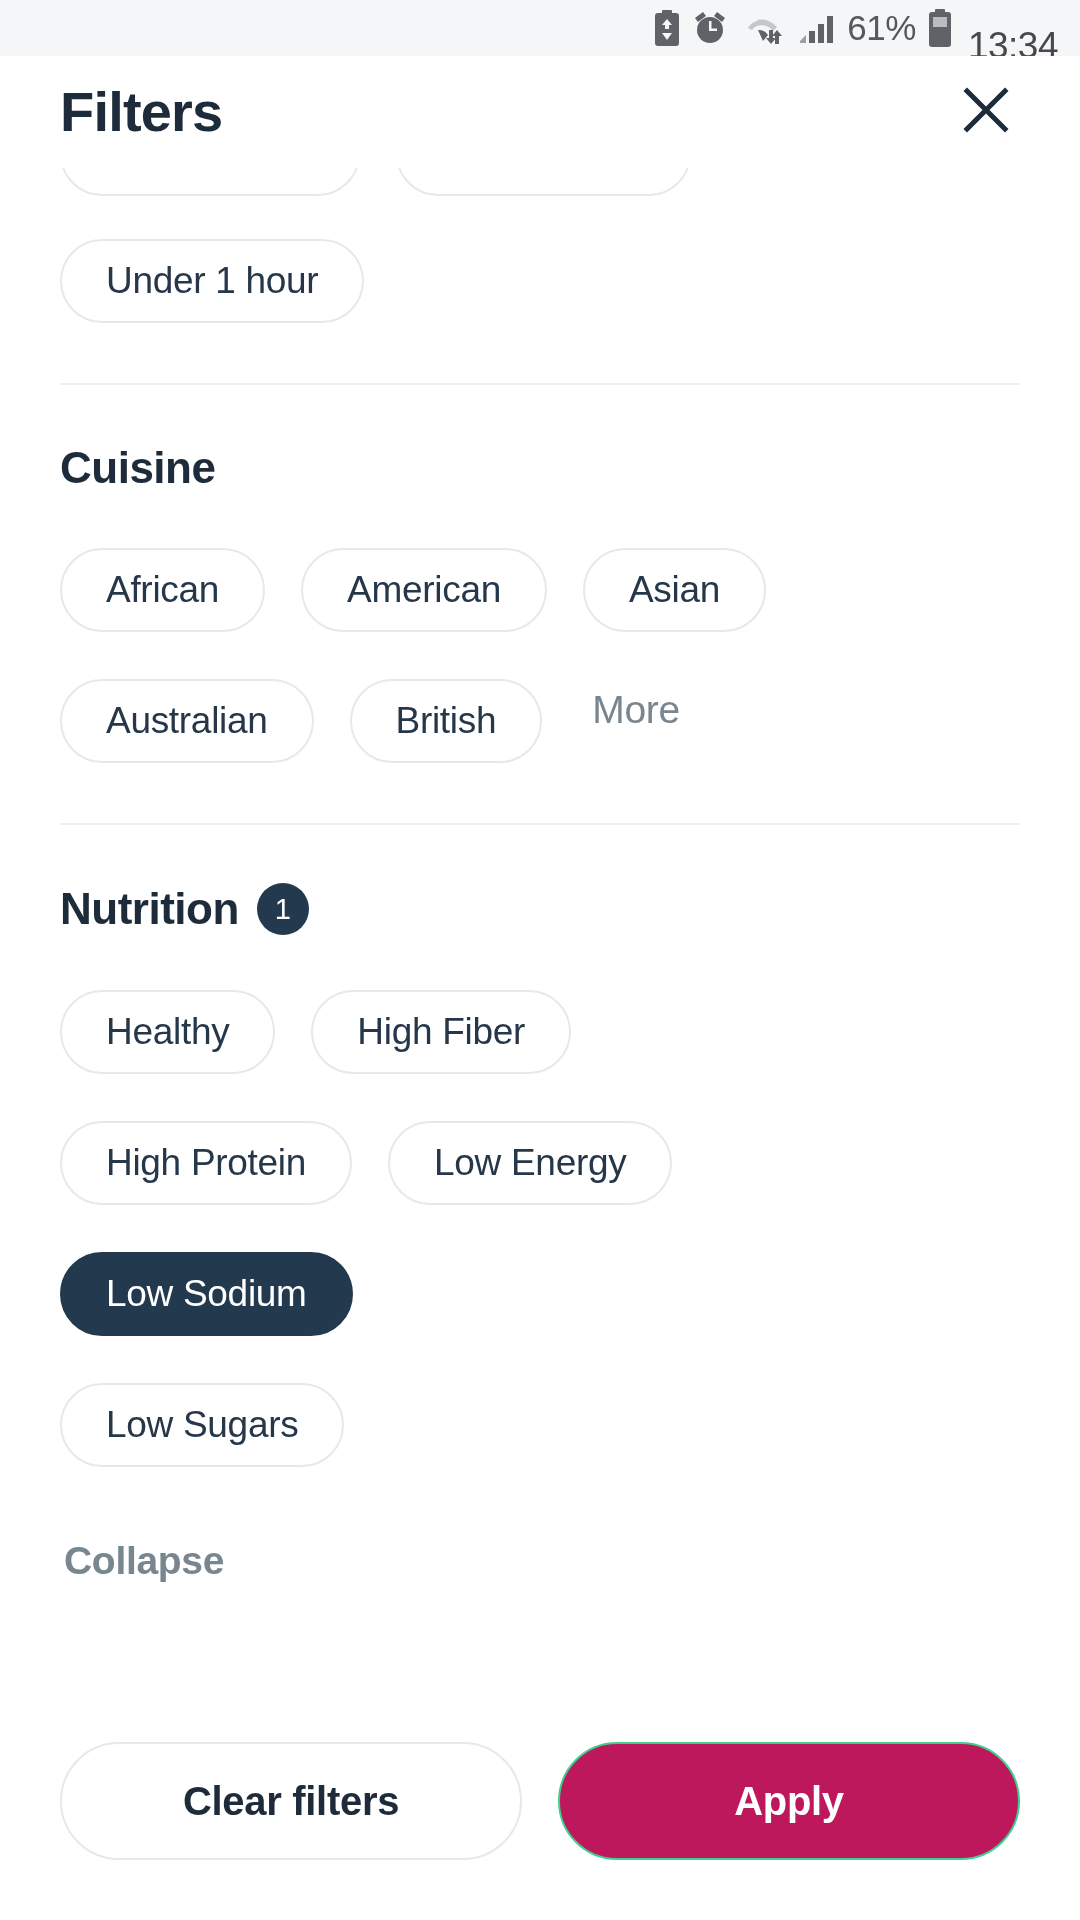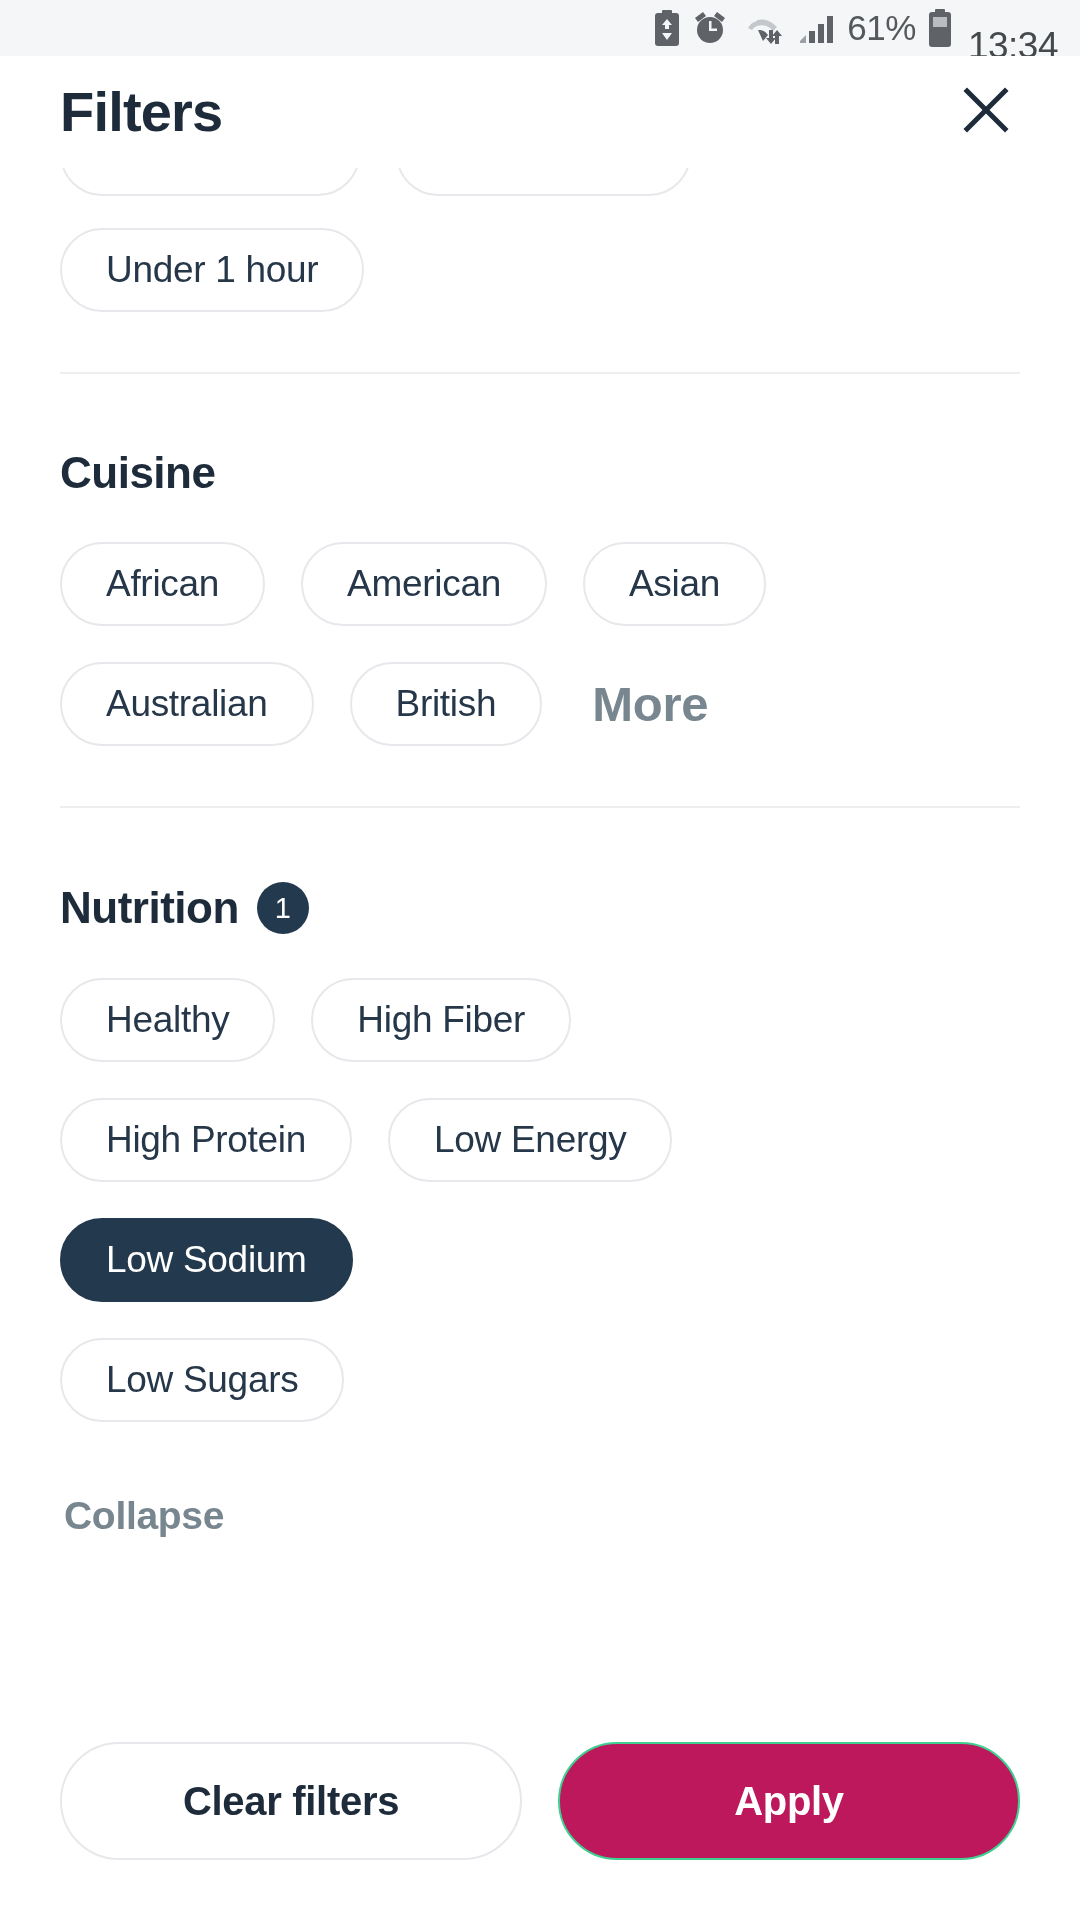--- a/index.html
+++ b/index.html
@@ -99,21 +99,21 @@
     height: 84px;
     border: 2px solid #e6e8eb;
     border-radius: 48px;
     background: #ffffff;
     color: #26374a;
     font-size: 37px;
     display: inline-flex;
     align-items: center;
     justify-content: center;
     padding: 0 44px;
-    margin: 0 36px 36px 0;
+    margin: 11px 36px 36px 0;
     cursor: pointer;
     white-space: nowrap;
     letter-spacing: -0.3px;
   }
   .chip.selected {
     background: #23394d;
     border-color: #23394d;
     color: #ffffff;
     text-align: center;
   }
@@ -136,21 +136,21 @@
   }
   .clipped-chip.w1 { width: 300px; }
   .clipped-chip.w2 { width: 295px; }
 
   .divider {
     height: 2px;
     background: #eceef0;
     margin: 24px 0 0 0;
   }
 
-  .section { padding-top: 16px; }
+  .section { padding-top: 0; }
 
   .section-title {
     font-size: 44px;
     font-weight: bold;
     color: #1d2b3a;
     letter-spacing: -0.5px;
     display: flex;
     align-items: center;
     gap: 18px;
   }
@@ -163,23 +163,23 @@
     color: #ffffff;
     font-size: 29px;
     font-weight: normal;
     display: inline-flex;
     align-items: center;
     justify-content: center;
     letter-spacing: 0;
   }
 
   .link-more {
-    font-size: 49px;
+    font-size: 39px;
     color: #78868f;
-    font-weight: bold;
+    font-weight: normal;
     display: inline-flex;
     align-items: center;
     height: 84px;
     margin: 0 0 36px 0;
     padding: 0 14px;
     cursor: pointer;
     letter-spacing: -0.3px;
   }
 
   .link-collapse {

